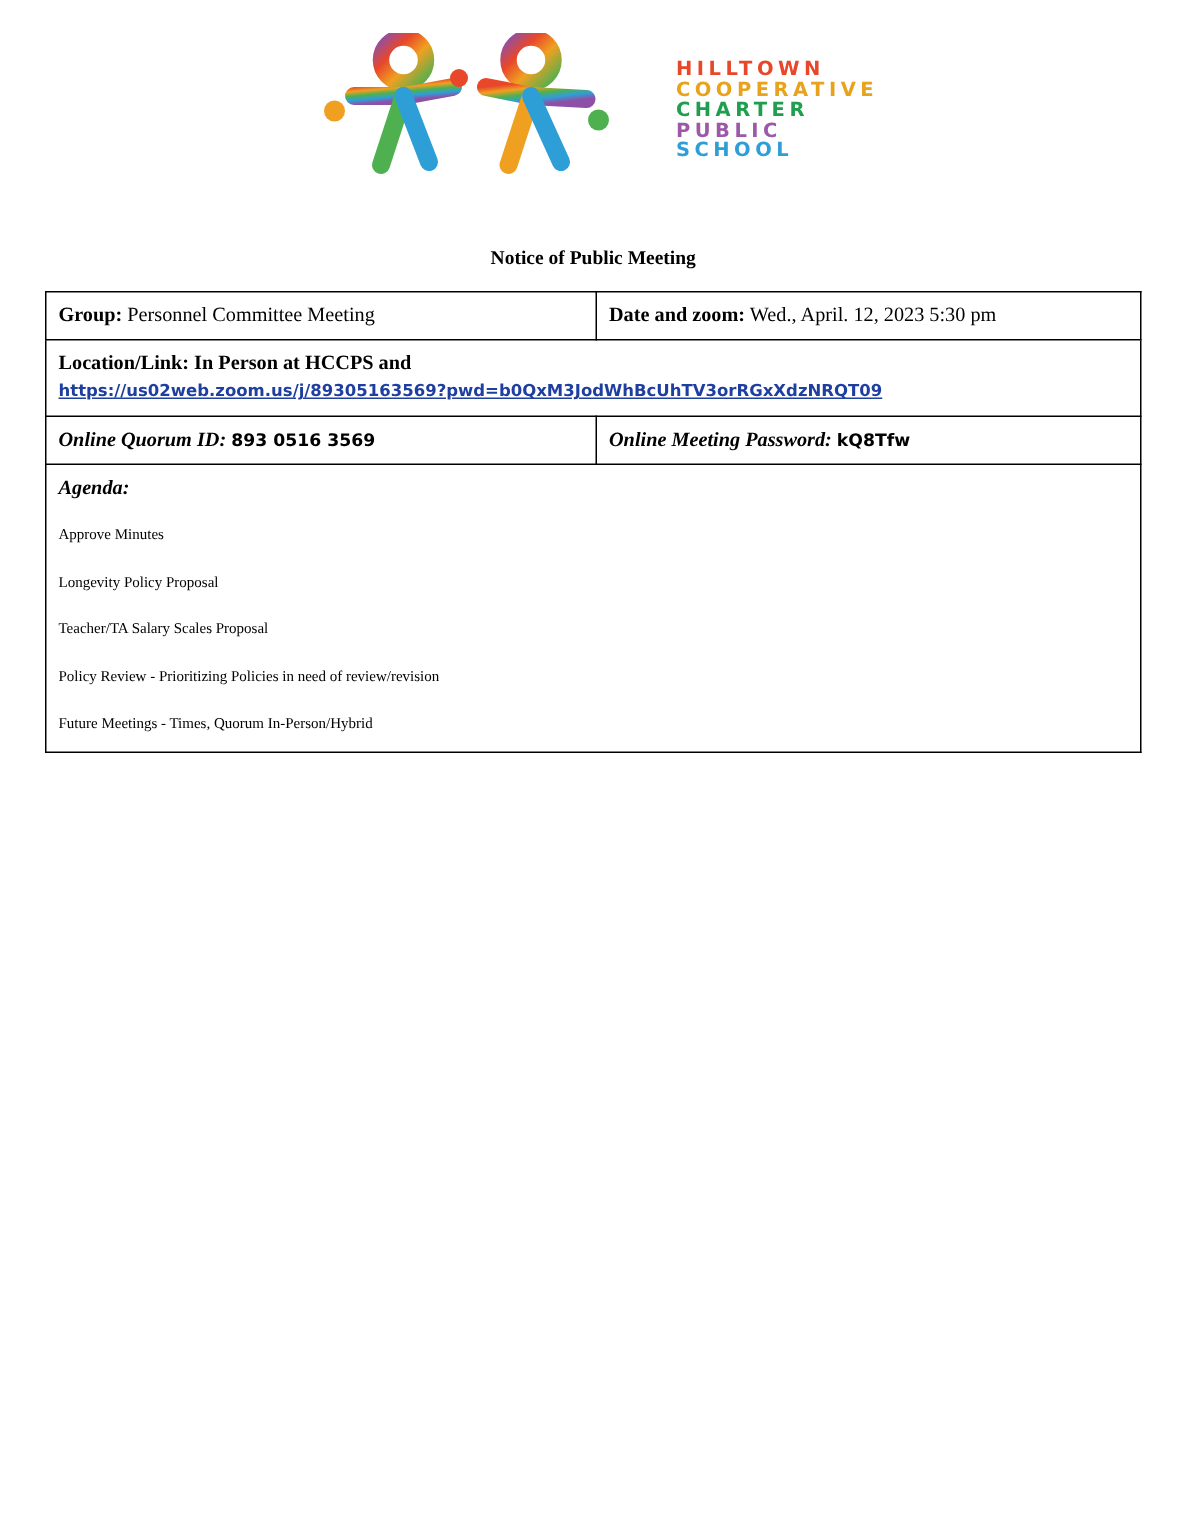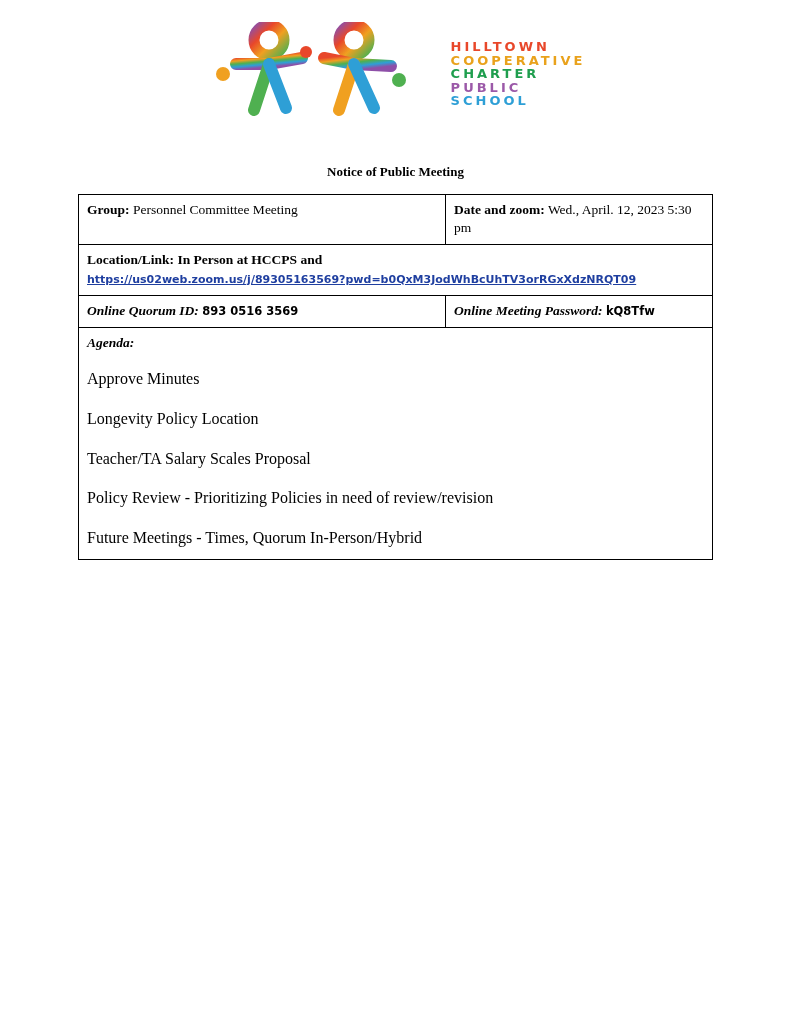--- a/index.html
+++ b/index.html
@@ -64,21 +64,21 @@
     font-weight: bold;
     margin-top: 42px;
     margin-bottom: 14px;
     font-family: "Liberation Serif", serif;
   }
 
   
   .notice-table {
     border-collapse: collapse;
     margin: 0 auto;
-    width: 635px;
+    width: 731px;
     table-layout: fixed;
   }
   .notice-table td {
     border: 1px solid #000000;
     padding: 6px 8px 7px 8px;
     vertical-align: top;
     font-size: 13.5px;
     line-height: 1.35;
   }
   .cell-left { width: 350px; }
@@ -105,21 +105,21 @@
     padding-top: 9px;
     padding-bottom: 16px;
   }
   .agenda-head {
     font-weight: bold;
     font-style: italic;
     font-size: 13.5px;
     margin-bottom: 16px;
   }
   .agenda-item {
-    font-size: 16px;
+    font-size: 10px;
     margin: 0 0 18px 0;
   }
   .agenda-item:last-child { margin-bottom: 4px; }
 </style>
 </head>
 <body>
 
 <div class="page">
 
   <div class="logo-block">
@@ -192,21 +192,21 @@
         </td>
         <td>
           <span class="bi">Online Meeting Password:</span>
           <span class="mono-val">kQ8Tfw</span>
         </td>
       </tr>
       <tr>
         <td colspan="2" class="agenda-cell">
           <div class="agenda-head">Agenda:</div>
           <p class="agenda-item">Approve Minutes</p>
-          <p class="agenda-item">Longevity Policy Location</p>
+          <p class="agenda-item">Longevity Policy Proposal</p>
           <p class="agenda-item">Teacher/TA Salary Scales Proposal</p>
           <p class="agenda-item">Policy Review - Prioritizing Policies in need of review/revision</p>
           <p class="agenda-item">Future Meetings - Times, Quorum In-Person/Hybrid</p>
         </td>
       </tr>
     </tbody>
   </table>
 
 </div>
 

